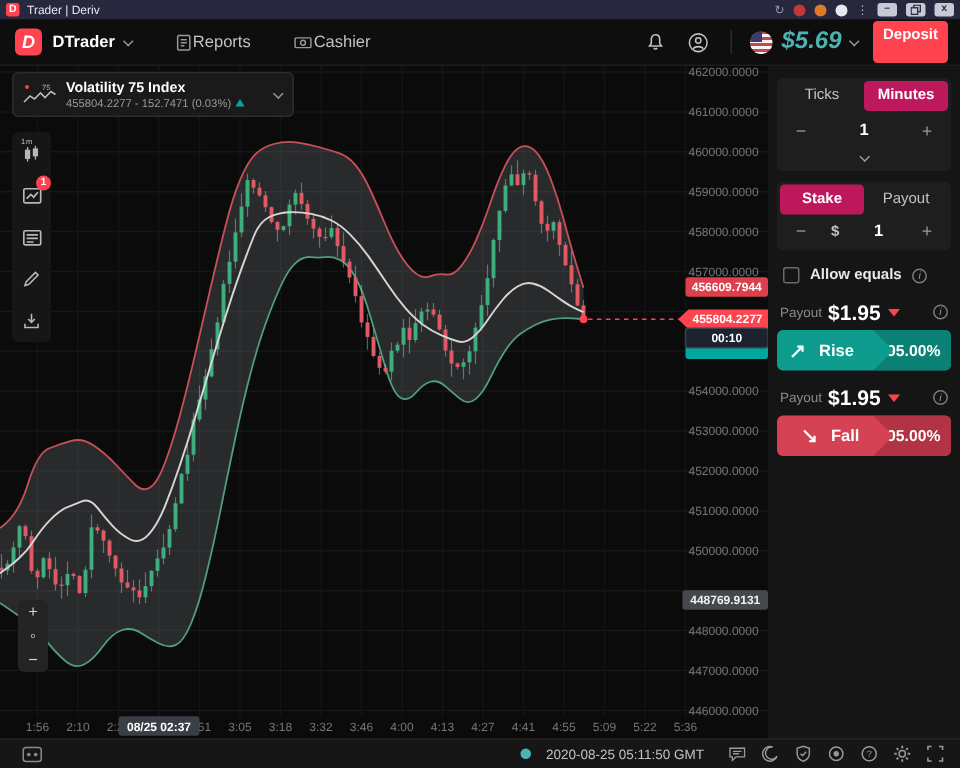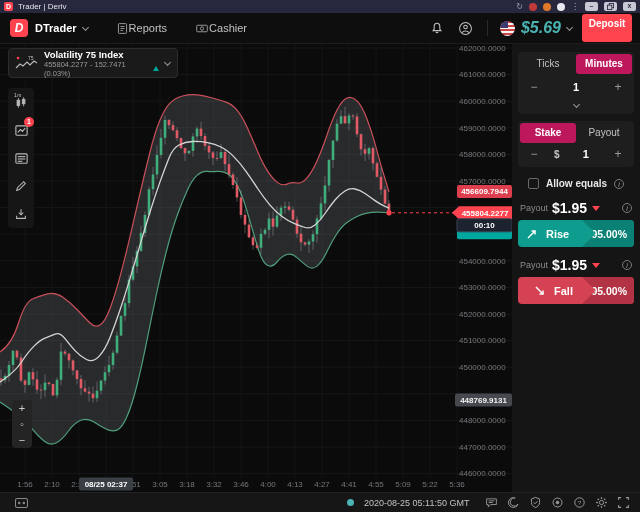--- a/index.html
+++ b/index.html
@@ -27,21 +27,21 @@
   .nb-sep { width:1px; height:16px; background:#2a2a2a; margin-right:12px; }
   .flag { position:relative; width:15px; height:15px; border-radius:50%; overflow:hidden; background:repeating-linear-gradient(180deg,#c94747 0 2px,#f5f5f5 2px 4px); margin-right:6px; }
   .flag .canton { position:absolute; left:0; top:0; width:8px; height:7px; background:#3c3b6e; }
   .balance { color:#4bb4b3; font-size:16px; font-weight:bold;font-style:italic; }
   .deposit-btn { width:50px; height:28px; background:#ff444f; color:#fff; font-size:10px; font-weight:bold; text-align:center; line-height:20px; border-radius:3px; margin:0 8px 0 10px; }
 
   
   #chart-region { position:absolute; left:0; top:44px; width:512px; height:448px; background:#0b0b0b; }
   #chart-svg { position:absolute; left:0; top:0; }
 
-  #market-info { position:absolute; left:8px; top:4px; width:170px; height:30px; background:#1a1a1a; border:1px solid #2d2d2d; border-radius:4px; display:flex; align-items:center; z-index:5; }
+  #market-info { position:absolute; left:8px; top:4px; width:188px; height:30px; background:#1a1a1a; border:1px solid #2d2d2d; border-radius:4px; display:flex; align-items:center; z-index:5; }
   .mi-icon { width:24px; height:18px; margin-left:5px; position:relative; }
   .mi-texts { margin-left:6px; flex:1; }
   .mi-title { color:#fff; font-size:9.5px; font-weight:bold; line-height:11px; }
   .mi-sub { color:#9a9a9a; font-size:7.5px; line-height:9px; display:flex; align-items:center; gap:3px; }
   .up-tri { width:0; height:0; border-left:3px solid transparent; border-right:3px solid transparent; border-bottom:5px solid #00a79e; }
   .mi-chev { margin-right:7px; }
 
   #chart-toolbar { position:absolute; left:8px; top:44px; width:26px; background:#161616; border-radius:4px; padding:6px 0; display:flex; flex-direction:column; align-items:center; gap:12px; z-index:5; }
   .ct-item { position:relative; width:16px; height:16px; display:flex; align-items:center; justify-content:center; }
   .ct-item svg { stroke:#b8b8b8; }
@@ -61,21 +61,21 @@
 
   .tabrow { display:flex; padding:2px; }
   .tab { flex:1; height:20px; text-align:center; line-height:20px; font-size:10px; color:#c2c2c2; border-radius:3px; }
   .tab.active { background:#be185d; color:#fff; font-weight:bold; }
   .stepper { display:flex; align-items:center; height:22px; padding:0 10px; }
   .step-btn { color:#9a9a9a; font-size:12px; width:12px; text-align:center; }
   .step-val { flex:1; text-align:center; color:#fff; font-size:11px; font-weight:bold; }
   .cur { color:#c2c2c2; font-size:10px; font-weight:bold; margin-left:14px; }
   .expand-row { display:flex; justify-content:center; padding:4px 0 7px; }
 
-  #allow-equals { display:flex; align-items:center; gap:7px; padding:4px 4px 8px;justify-content:center; }
+  #allow-equals { display:flex; align-items:center; gap:7px; padding:4px 4px 8px; }
   .checkbox { width:11px; height:11px; border:1px solid #6a6a6a; border-radius:2px; background:transparent; }
   .ae-label { color:#e8e8e8; font-size:10px; font-weight:bold; }
   .info-i { width:10px; height:10px; border:1px solid #7a7a7a; border-radius:50%; color:#9a9a9a; font-size:7px; line-height:9px; text-align:center; font-style:italic; }
 
   .payout-row { display:flex; align-items:center; gap:4px; padding:3px 2px 4px; }
   .po-label { color:#8a8a8a; font-size:9px; }
   .po-val { color:#fff; font-size:14px; font-weight:bold; }
   .dn-tri { width:0; height:0; border-left:4px solid transparent; border-right:4px solid transparent; border-top:5px solid #ff444f; margin-left:1px; }
   .po-info { margin-left:auto; }
 

